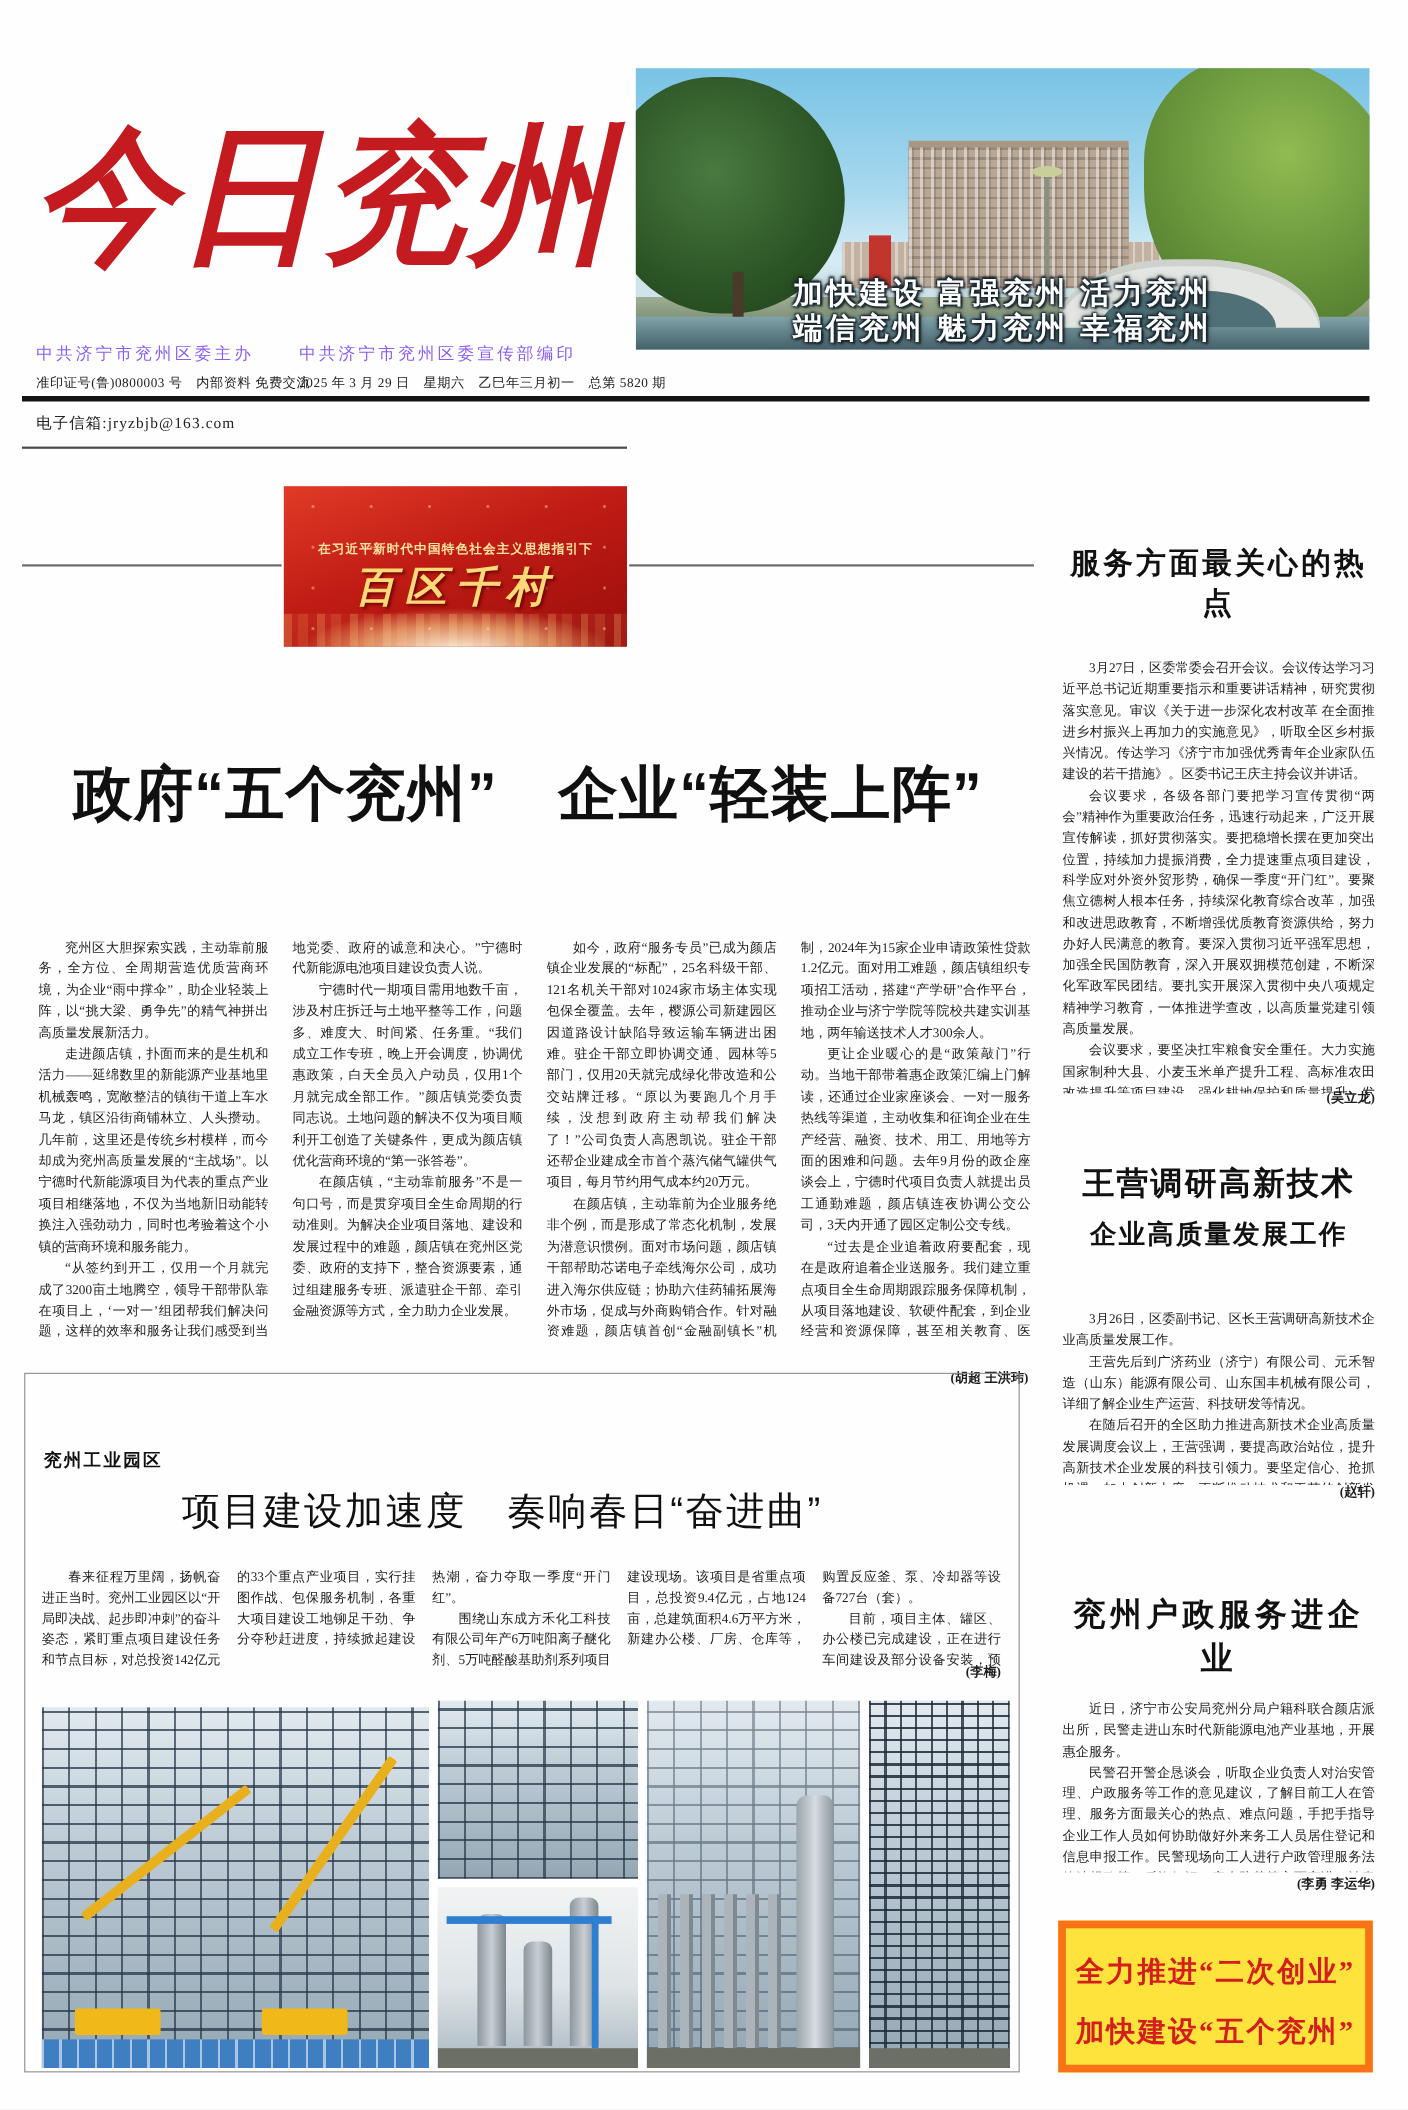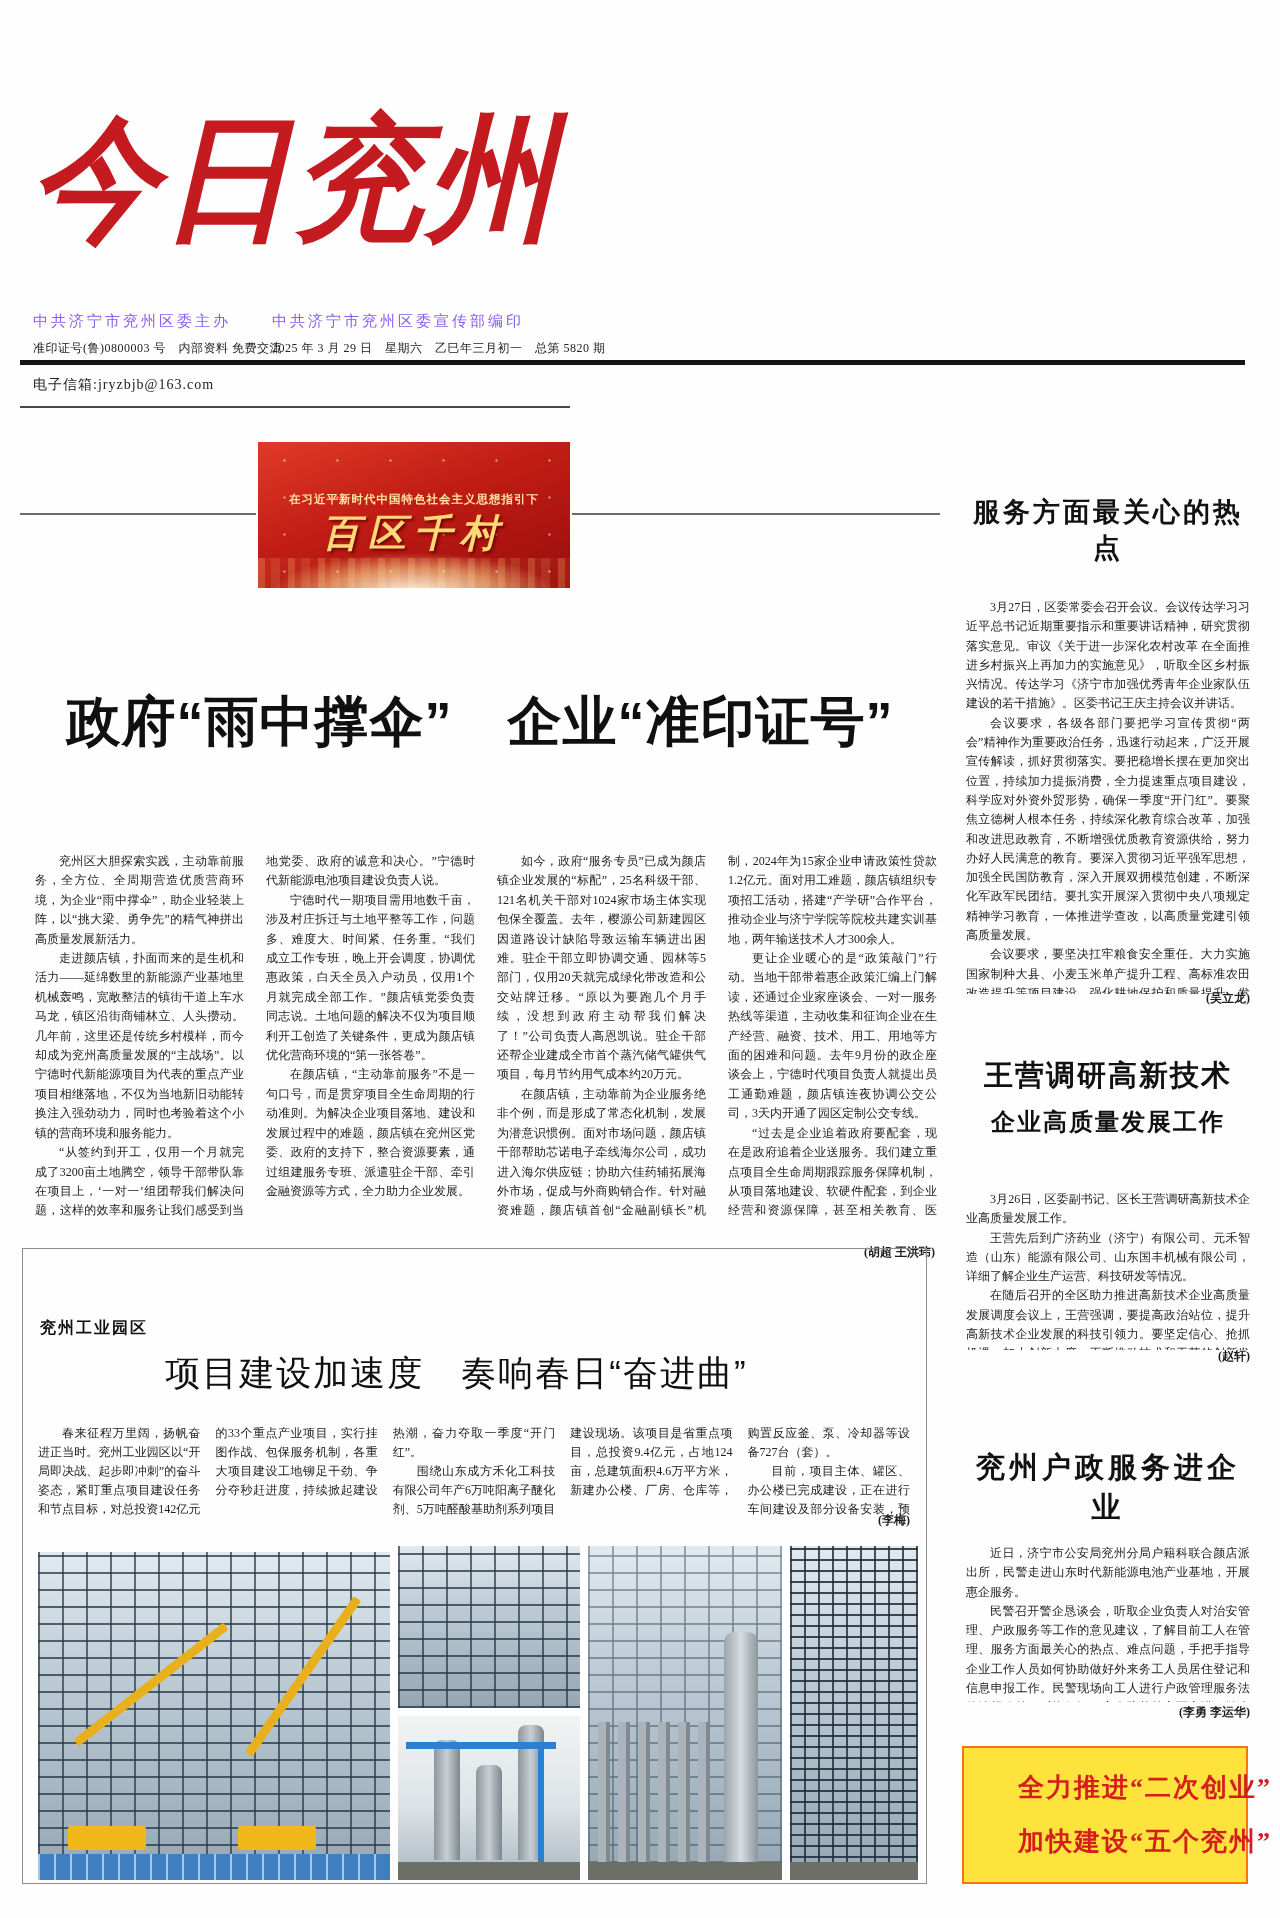--- a/index.html
+++ b/index.html
@@ -86,22 +86,22 @@
   .sb-body{left:966px;width:284px;overflow:hidden;font-size:12px;line-height:19.3px;text-align:justify;}
   .a1-body{top:598px;height:396px;}
   .a2-body{top:1190px;height:160px;}
   .a3-body{top:1544px;height:158px;}
   .sb-byline{left:1050px;width:200px;text-align:right;font-weight:bold;font-size:12px;}
   .a1-byline{top:990px;}
   .a2-byline{top:1348px;}
   .a3-byline{top:1704px;}
 
   
-  .promo{left:962px;top:1746px;width:286px;height:138px;background:#ffe33d;border:2px solid #f97316;
-        box-sizing:border-box;padding-left:40px;}
+  .promo{left:962px;top:1746px;width:286px;height:138px;background:#ffe33d;border:7px solid #f97316;
+        box-sizing:border-box;}
   .promo-line{position:absolute;width:100%;text-align:center;color:#d41d1d;font-size:26px;
         font-weight:900;letter-spacing:2px;font-family:"Liberation Serif",serif;}
   .promo-line1{top:22px;}
   .promo-line2{top:76px;}
 
   
   .ind-box{left:22px;top:1248px;width:905px;height:636px;border:1.5px solid #8d8d8d;box-sizing:border-box;}
   .ind-kicker{left:40px;top:1318px;font-size:16px;font-weight:bold;color:#111;
         font-family:"Liberation Sans",sans-serif;letter-spacing:2px;}
   .ind-headline{left:22px;top:1350px;width:869px;text-align:center;font-size:35px;font-weight:400;
@@ -147,30 +147,47 @@
   <div class="abs org-line" style="left:272px;top:312px;">中共济宁市兖州区委宣传部编印</div>
   <div class="abs meta-line" style="left:33px;top:340px;">准印证号(鲁)0800003 号　内部资料 免费交流</div>
   <div class="abs meta-line" style="left:272px;top:340px;">2025 年 3 月 29 日　星期六　乙巳年三月初一　总第 5820 期</div>
 
   <div class="abs rule-black"></div>
   <div class="abs email-line">电子信箱:jryzbjb@163.com</div>
   <div class="abs rule-thin"></div>
   <div class="abs rule-seg-l"></div>
   <div class="abs rule-seg-r"></div>
 
+  <div class="abs photo-city">
+    <div class="pc-bldg-wing"></div>
+    <div class="pc-tower1"></div>
+    <div class="pc-tower2"></div>
+    <div class="pc-tower3"></div>
+    <div class="pc-bldg-main"></div>
+    <div class="pc-arch"></div>
+    <div class="pc-lamp"></div>
+    <div class="pc-ground"></div>
+    <div class="pc-tree-left"></div>
+    <div class="pc-trunk"></div>
+    <div class="pc-willow"></div>
+    <div class="pc-water"></div>
+    <div class="pc-bridge"></div>
+    <div class="pc-slogan pc-slogan1">加快建设 富强兖州 活力兖州</div>
+    <div class="pc-slogan pc-slogan2">端信兖州 魅力兖州 幸福兖州</div>
+  </div>
 
   <div class="abs red-banner">
     <div class="rb-stars"></div>
     <div class="rb-skyline"></div>
     <div class="rb-glow"></div>
     <div class="rb-kicker">在习近平新时代中国特色社会主义思想指引下</div>
     <div class="rb-slogan">百区千村</div>
   </div>
 
-  <div class="abs lead-headline">政府“雨中撑伞”　企业“准印证号”</div>
+  <div class="abs lead-headline">政府“五个兖州”　企业“轻装上阵”</div>
   <div class="abs lead-body">
       <p class="para">兖州区大胆探索实践，主动靠前服务，全方位、全周期营造优质营商环境，为企业“雨中撑伞”，助企业轻装上阵，以“挑大梁、勇争先”的精气神拼出高质量发展新活力。</p>
       <p class="para">走进颜店镇，扑面而来的是生机和活力——延绵数里的新能源产业基地里机械轰鸣，宽敞整洁的镇街干道上车水马龙，镇区沿街商铺林立、人头攒动。几年前，这里还是传统乡村模样，而今却成为兖州高质量发展的“主战场”。以宁德时代新能源项目为代表的重点产业项目相继落地，不仅为当地新旧动能转换注入强劲动力，同时也考验着这个小镇的营商环境和服务能力。</p>
       <p class="para">“从签约到开工，仅用一个月就完成了3200亩土地腾空，领导干部带队靠在项目上，‘一对一’组团帮我们解决问题，这样的效率和服务让我们感受到当地党委、政府的诚意和决心。”宁德时代新能源电池项目建设负责人说。</p>
       <p class="para">宁德时代一期项目需用地数千亩，涉及村庄拆迁与土地平整等工作，问题多、难度大、时间紧、任务重。“我们成立工作专班，晚上开会调度，协调优惠政策，白天全员入户动员，仅用1个月就完成全部工作。”颜店镇党委负责同志说。土地问题的解决不仅为项目顺利开工创造了关键条件，更成为颜店镇优化营商环境的“第一张答卷”。</p>
       <p class="para">在颜店镇，“主动靠前服务”不是一句口号，而是贯穿项目全生命周期的行动准则。为解决企业项目落地、建设和发展过程中的难题，颜店镇在兖州区党委、政府的支持下，整合资源要素，通过组建服务专班、派遣驻企干部、牵引金融资源等方式，全力助力企业发展。</p>
       <p class="para">如今，政府“服务专员”已成为颜店镇企业发展的“标配”，25名科级干部、121名机关干部对1024家市场主体实现包保全覆盖。去年，樱源公司新建园区因道路设计缺陷导致运输车辆进出困难。驻企干部立即协调交通、园林等5部门，仅用20天就完成绿化带改造和公交站牌迁移。“原以为要跑几个月手续，没想到政府主动帮我们解决了！”公司负责人高恩凯说。驻企干部还帮企业建成全市首个蒸汽储气罐供气项目，每月节约用气成本约20万元。</p>
       <p class="para">在颜店镇，主动靠前为企业服务绝非个例，而是形成了常态化机制，发展为潜意识惯例。面对市场问题，颜店镇干部帮助芯诺电子牵线海尔公司，成功进入海尔供应链；协助六佳药辅拓展海外市场，促成与外商购销合作。针对融资难题，颜店镇首创“金融副镇长”机制，2024年为15家企业申请政策性贷款1.2亿元。面对用工难题，颜店镇组织专项招工活动，搭建“产学研”合作平台，推动企业与济宁学院等院校共建实训基地，两年输送技术人才300余人。</p>
       <p class="para">更让企业暖心的是“政策敲门”行动。当地干部带着惠企政策汇编上门解读，还通过企业家座谈会、一对一服务热线等渠道，主动收集和征询企业在生产经营、融资、技术、用工、用地等方面的困难和问题。去年9月份的政企座谈会上，宁德时代项目负责人就提出员工通勤难题，颜店镇连夜协调公交公司，3天内开通了园区定制公交专线。</p>
       <p class="para">“过去是企业追着政府要配套，现在是政府追着企业送服务。我们建立重点项目全生命周期跟踪服务保障机制，从项目落地建设、软硬件配套，到企业经营和资源保障，甚至相关教育、医疗、食宿等问题，都考虑在前、服务到位。”颜店镇负责同志说。建立干部进企业促发展台账，坚持定期调度、协同推进、办结回访，直到问题解决、企业认可；还建立营商环境监督员制度，发挥“码上参与”等平台作用，邀请企业对政府服务进行评议并参与政策制定，这些创新让政商关系既“亲”又“清”。</p>

